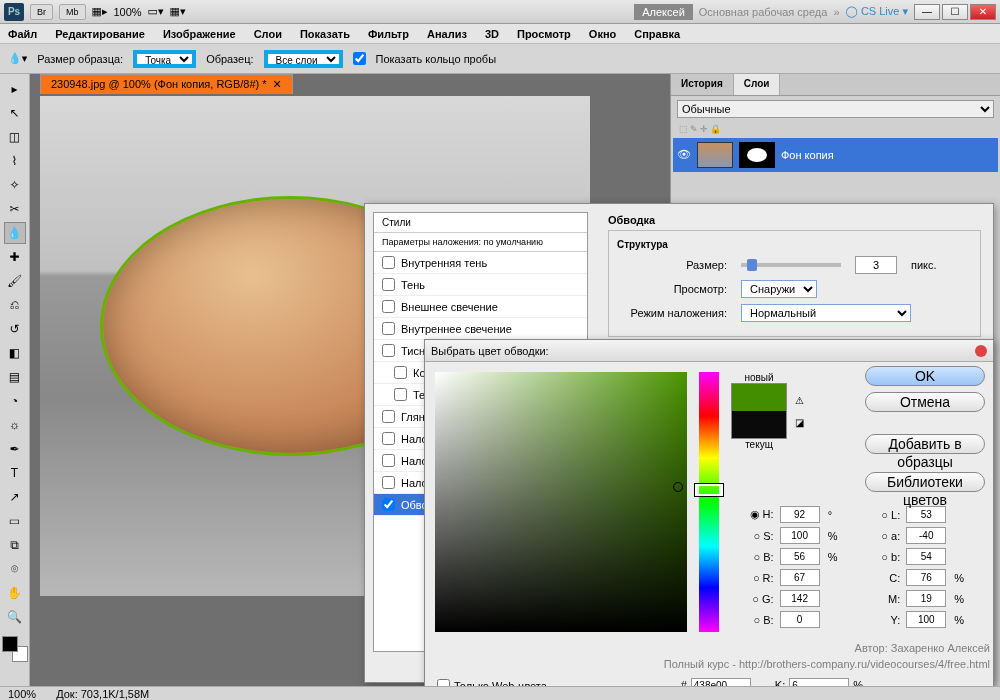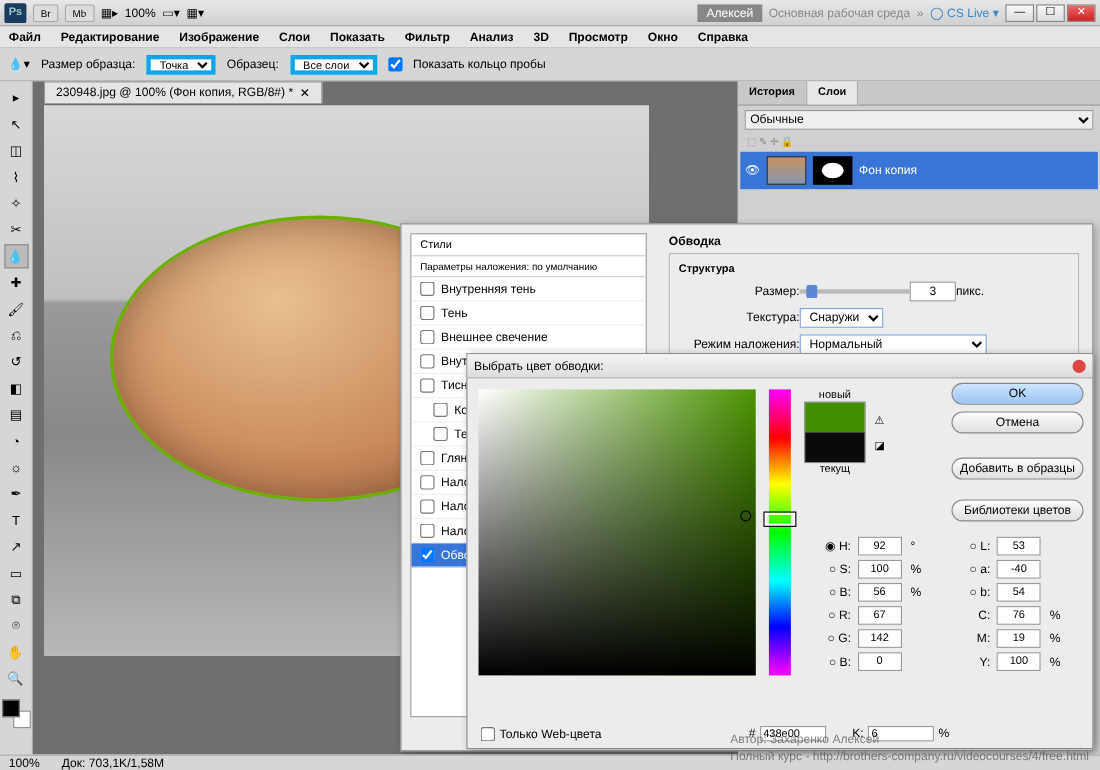--- a/index.html
+++ b/index.html
@@ -22,21 +22,21 @@
 
 .workspace { position: absolute; top: 74px; left: 0; right: 0; bottom: 14px; display: flex; }
 .toolbar { width: 30px; background: #d6d6d6; border-right: 1px solid #aaa; display: flex; flex-direction: column; align-items: center; padding-top: 4px; gap: 2px; }
 .tool { width: 22px; height: 22px; display: flex; align-items: center; justify-content: center; font-size: 12px; cursor: pointer; border: 1px solid transparent; }
 .tool.active { background: #bbb; border: 1px solid #888; }
 .color-wells { margin-top: 6px; position: relative; width: 26px; height: 26px; }
 .fg { position: absolute; top: 0; left: 0; width: 16px; height: 16px; background: #000; border: 1px solid #888; }
 .bg { position: absolute; bottom: 0; right: 0; width: 16px; height: 16px; background: #fff; border: 1px solid #888; }
 
 .canvas-area { flex: 1; background: #6f6f6f; position: relative; }
-.tab { position: absolute; top: 0; left: 10px; background: #e5e5e5; padding: 3px 10px; border: 1px solid #999; border-bottom: none; font-size: 10px; display: flex; gap: 6px; }
+.tab { position: absolute; top: 0; left: 10px; background: #f97316; padding: 3px 10px; border: 1px solid #999; border-bottom: none; font-size: 10px; display: flex; gap: 6px; }
 .doc { position: absolute; top: 22px; left: 10px; width: 550px; height: 500px; background: #fff; }
 .photo { width: 100%; height: 100%; background: linear-gradient(180deg,#d8d8d8 0%,#c0c0c0 35%,#9a9a9a 36%,#888 60%,#b8b8b8 100%); position: relative; overflow: hidden; }
 .ellipse { position: absolute; top: 100px; left: 60px; width: 380px; height: 260px; border-radius: 50%; border: 3px solid #6ab000; background: radial-gradient(ellipse at 40% 30%, #e8c090, #c8885a 60%, #a86840); box-shadow: inset 0 0 40px rgba(0,0,0,0.3); }
 
 .panels { width: 330px; background: #d0d0d0; border-left: 1px solid #999; }
 .panel-tabs { display: flex; background: #c8c8c8; height: 22px; border-bottom: 1px solid #999; }
 .ptab { padding: 4px 10px; font-size: 10px; border-right: 1px solid #aaa; font-weight: bold; }
 .ptab.active { background: #e8e8e8; }
 .layer-opts { padding: 4px 6px; display: flex; gap: 6px; }
 .layer-opts select { flex: 1; height: 18px; border: 1px solid #999; }
@@ -49,53 +49,53 @@
 .dialog { position: absolute; background: #ececec; border: 1px solid #888; box-shadow: 2px 2px 8px rgba(0,0,0,0.3); }
 .dlg-layerstyle { top: 203px; left: 364px; width: 630px; height: 480px; }
 .dlg-title { height: 22px; background: linear-gradient(#f4f4f4,#dcdcdc); text-align: center; line-height: 22px; border-bottom: 1px solid #aaa; font-size: 11px; }
 .dlg-body { display: flex; height: calc(100% - 22px); }
 .ls-left { width: 215px; border: 1px solid #999; margin: 8px; background: #fff; }
 .ls-left-hdr { padding: 4px 8px; border-bottom: 1px solid #ccc; font-size: 10px; }
 .ls-item { padding: 4px 8px; display: flex; align-items: center; gap: 6px; border-bottom: 1px solid #eee; font-size: 10px; }
 .ls-item.sel { background: #3875d7; color: #fff; }
 .ls-right { flex: 1; padding: 10px 12px; }
 .grp-title { font-weight: bold; margin-bottom: 4px; }
-.field-row { display: flex; align-items: center; gap: 0; margin: 6px 0; font-size: 10px; }
+.field-row { display: flex; align-items: center; gap: 14px; margin: 6px 0; font-size: 10px; }
 .field-row label { width: 110px; text-align: right; }
 .field-row input[type=text] { width: 42px; height: 18px; border: 1px solid #999; text-align: center; }
 .field-row select { height: 18px; border: 1px solid #7aa3e0; background: #fff; padding: 0 4px; }
 .slider { width: 100px; height: 4px; background: #bbb; position: relative; }
 .slider::after { content: ''; position: absolute; left: 6px; top: -4px; width: 10px; height: 12px; background: #5b87d6; border-radius: 2px; }
 
-.dlg-color { top: 321px; left: 424px; width: 570px; height: 360px; }
+.dlg-color { top: 339px; left: 424px; width: 570px; height: 360px; }
 .dlg-color .dlg-title { display: flex; justify-content: space-between; align-items: center; padding: 0 6px; }
 .close-dot { width: 12px; height: 12px; background: #d44; border-radius: 50%; }
 .cp-body { display: flex; padding: 10px; gap: 12px; position: relative; height: calc(100% - 22px); }
 .cp-field { width: 252px; height: 260px; background: linear-gradient(to right, #fff, #4a9400), linear-gradient(to top, #000, transparent); background-blend-mode: multiply; position: relative; cursor: crosshair; }
 .cp-cursor { position: absolute; right: 4px; top: 110px; width: 10px; height: 10px; border: 1px solid #000; border-radius: 50%; }
 .cp-hue { width: 20px; height: 260px; background: linear-gradient(to bottom, #f0f, #f00 17%, #ff0 33%, #0f0 50%, #0ff 67%, #00f 83%, #f0f); position: relative; }
 .cp-hue::after { content: ''; position: absolute; top: 112px; left: -4px; right: -4px; height: 8px; border: 2px solid #fff; outline: 1px solid #000; }
 .cp-right { flex: 1; }
 .cp-preview { display: flex; gap: 8px; margin-bottom: 8px; align-items: center; }
 .cp-sw { width: 56px; height: 56px; display: flex; flex-direction: column; border: 1px solid #888; }
 .cp-new { flex: 1; background: #438e00; }
 .cp-cur { flex: 1; background: #0a0a0a; }
 .cp-labels { font-size: 10px; text-align: center; }
 .cp-btns { display: flex; flex-direction: column; gap: 6px; position: absolute; right: 8px; top: 4px; width: 120px; }
-.cp-btn { height: 20px; border: 1px solid #888; border-radius: 10px; background: linear-gradient(#fcfcfc,#e0e0e0); text-align: center; line-height: 18px; font-size: 11px; }
+.cp-btn { height: 20px; border: 1px solid #888; border-radius: 10px; background: linear-gradient(#fcfcfc,#e0e0e0); text-align: center; line-height: 18px; font-size: 14px; }
 .cp-btn.primary { background: linear-gradient(#cde4ff,#9cc4f4); }
 .cp-vals { display: grid; grid-template-columns: auto 42px auto auto 42px auto; gap: 4px 6px; align-items: center; margin-top: 56px; font-size: 10px; }
 .cp-vals input { width: 40px; height: 17px; border: 1px solid #999; text-align: center; font-size: 10px; }
 .cp-vals .r { justify-self: end; }
 .webonly { position: absolute; bottom: 6px; left: 12px; display: flex; gap: 4px; font-size: 10px; align-items: center; }
 .hexrow { position: absolute; bottom: 6px; right: 130px; font-size: 10px; display: flex; gap: 4px; align-items: center; }
 .hexrow input { width: 60px; height: 14px; border: 1px solid #999; font-size: 10px; padding: 0 2px; }
 
 .statusbar { position: absolute; bottom: 0; left: 0; right: 0; height: 14px; background: #d6d6d6; border-top: 1px solid #aaa; display: flex; align-items: center; padding: 0 8px; gap: 20px; font-size: 9px; }
-.watermark { position: absolute; bottom: 4px; right: 10px; font-size: 14px; color: rgba(80,80,80,0.7); line-height: 1.4; pointer-events: none; }
+.watermark { position: absolute; bottom: 28px; right: 10px; font-size: 14px; color: rgba(80,80,80,0.7); text-align: right; line-height: 1.4; pointer-events: none; }
 </style>
 </head>
 <body>
 
 <div class="titlebar">
   <div class="ps-logo">Ps</div>
   <span class="ti-btn">Br</span>
   <span class="ti-btn">Mb</span>
   <span>▦▸</span>
   <span>100%</span>
@@ -256,21 +256,21 @@
       <div class="grp-title">Обводка</div>
       <div style="border:1px solid #bbb;padding:8px">
         <div style="font-weight:bold;font-size:10px">Структура</div>
         <div class="field-row">
           <label>Размер:</label>
           <div class="slider"></div>
           <input type="text" value="3" style="">
           <span>пикс.</span>
         </div>
         <div class="field-row">
-          <label>Текстура:</label>
+          <label>Просмотр:</label>
           <select><option>Снаружи</option></select>
         </div>
         <div class="field-row">
           <label>Режим наложения:</label>
           <select style="width:170px"><option>Нормальный</option></select>
         </div>
       </div>
     </div>
   </div>
 </div>

